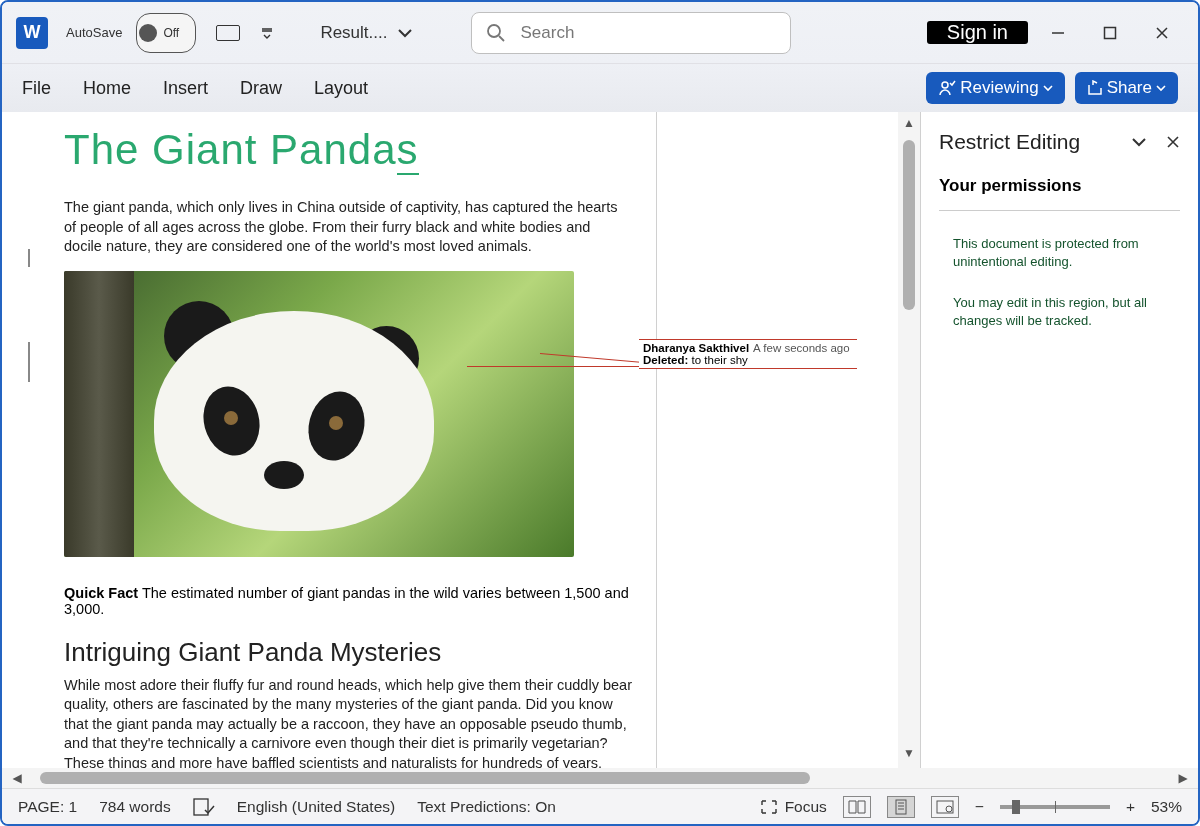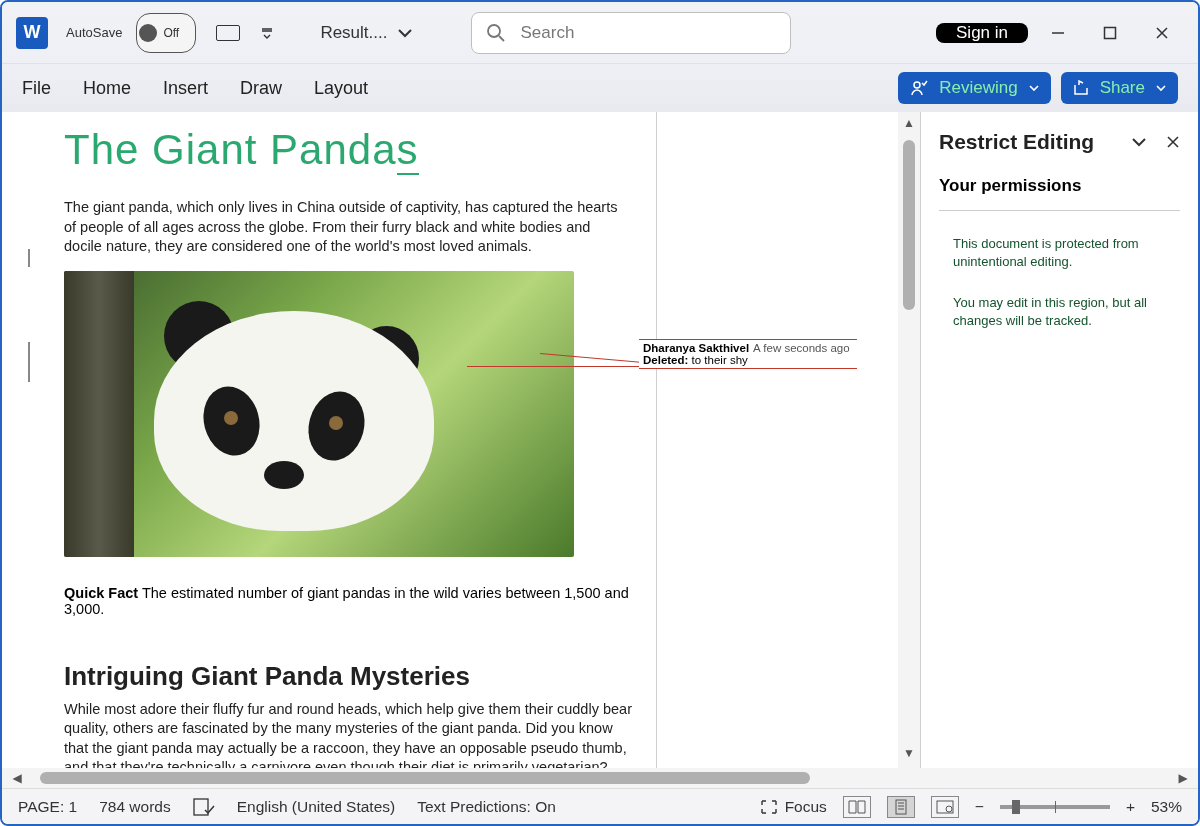--- a/index.html
+++ b/index.html
@@ -8,58 +8,58 @@
 .word-icon { width: 32px; height: 32px; background: #185abd; color: #fff; display: flex; align-items: center; justify-content: center; font-weight: bold; font-size: 18px; border-radius: 4px; }
 .autosave-label { font-size: 13px; color: #333; margin-left: 10px; }
 .toggle { width: 60px; height: 40px; border: 1.5px solid #555; border-radius: 14px; display: flex; align-items: center; padding: 2px; background: #f5f5f5; margin-left: 6px; }
 .toggle-knob { width: 18px; height: 18px; border-radius: 50%; background: #555; }
 .toggle-text { font-size: 12px; margin-left: 6px; color: #333; }
 .ribbon-mode { width: 24px; height: 16px; border: 1.5px solid #333; margin-left: 12px; border-radius: 2px; }
 .qat-more { margin-left: 12px; font-size: 14px; color: #333; cursor: pointer; }
 .doc-name { margin-left: 38px; font-size: 17px; color: #333; display: flex; align-items: center; gap: 10px; }
 .searchbox { flex: 0 0 320px; height: 42px; border: 1.5px solid #bfbfbf; border-radius: 8px; background: #fff; display: flex; align-items: center; padding: 0 14px; margin-left: 50px; gap: 14px; color: #777; font-size: 17px; }
 .spacer { flex: 1; }
-.signin-btn { background: #000; color: #fff; border: none; padding: 0 20px; font-size: 17px; border-radius: 8px; cursor: pointer; }
+.signin-btn { background: #000; color: #fff; border: none; padding: 0 20px; font-size: 20px; border-radius: 3px; cursor: pointer; }
 .win-btn { width: 44px; height: 44px; display: flex; align-items: center; justify-content: center; cursor: pointer; font-size: 16px; color: #333; }
 .tabbar { height: 48px; display: flex; align-items: center; padding: 0 20px; gap: 32px; background: linear-gradient(#eef0f5,#e8eaef); }
 .tab { font-size: 18px; color: #222; cursor: pointer; }
 .tab-right { margin-left: auto; display: flex; gap: 10px; }
 .comments-btn { background: #fff; border: 1.5px solid #888; border-radius: 6px; padding: 6px 14px; font-size: 17px; display: flex; align-items: center; gap: 8px; cursor: pointer; }
-.blue-btn { background: #185abd; color: #86efac; border: none; border-radius: 6px; padding: 6px 12px; font-size: 17px; display: flex; align-items: center; gap: 11px; cursor: pointer; }
+.blue-btn { background: #185abd; color: #ffffff; border: none; border-radius: 6px; padding: 6px 12px; font-size: 17px; display: flex; align-items: center; gap: 4px; cursor: pointer; }
 .content { flex: 1; display: flex; overflow: hidden; }
 .doc-area { flex: 1; position: relative; background: #fff; overflow: hidden; }
 .doc-page { position: absolute; left: 0; top: 0; width: 655px; height: 100%; background: #fff; padding: 14px 24px 0 62px; border-right: 1px solid #d0d0d0; }
 .revision-bar { position: absolute; left: 26px; top: 137px; width: 2px; height: 18px; background: #888; }
 .revision-bar2 { position: absolute; left: 26px; top: 230px; width: 2px; height: 40px; background: #888; }
 .title { font-size: 42px; font-weight: 300; color: #2aa86f; letter-spacing: 1px; }
 .title .lastchar { border-bottom: 2px solid #2aa86f; }
 .body-text { font-size: 14.5px; color: #222; margin-top: 24px; line-height: 1.35; }
 .panda-img { width: 510px; height: 286px; margin-top: 14px; background: linear-gradient(135deg,#3a5a2a 0%,#7aa84a 35%,#b5d67a 60%,#4a7a2a 100%); position: relative; border-radius: 2px; overflow: hidden; }
 .panda-body { position: absolute; left: 90px; top: 40px; width: 280px; height: 220px; background: #f5f5f0; border-radius: 50% 50% 45% 45%; }
 .panda-ear-l { position: absolute; left: 100px; top: 30px; width: 70px; height: 70px; background: #1a1a1a; border-radius: 50%; }
 .panda-ear-r { position: absolute; left: 290px; top: 55px; width: 65px; height: 65px; background: #1a1a1a; border-radius: 50%; }
 .panda-eye-l { position: absolute; left: 140px; top: 115px; width: 55px; height: 70px; background: #1a1a1a; border-radius: 50%; transform: rotate(-15deg); }
 .panda-eye-r { position: absolute; left: 245px; top: 120px; width: 55px; height: 70px; background: #1a1a1a; border-radius: 50%; transform: rotate(15deg); }
 .panda-eyeball-l { position: absolute; left: 160px; top: 140px; width: 14px; height: 14px; background: #8a6a3a; border-radius: 50%; }
 .panda-eyeball-r { position: absolute; left: 265px; top: 145px; width: 14px; height: 14px; background: #8a6a3a; border-radius: 50%; }
 .panda-nose { position: absolute; left: 200px; top: 190px; width: 40px; height: 28px; background: #1a1a1a; border-radius: 50%; }
 .tree { position: absolute; left: 0; top: 0; width: 70px; height: 100%; background: linear-gradient(90deg,#3a3a2a,#5a5a4a,#3a3a2a); }
 .quickfact { font-size: 14.5px; margin-top: 28px; }
 .quickfact b { font-weight: bold; }
-.subheading { font-size: 26px; font-weight: 700; color: #222; margin-top: 44px; }
+.subheading { font-size: 26px; font-weight: 400; color: #222; margin-top: 20px; }
 .track-balloon { position: absolute; left: 637px; top: 227px; width: 218px; border-top: 1px solid #c0392b; border-bottom: 1px solid #c0392b; padding: 2px 4px; font-size: 11.5px; background: #fff; }
 .track-balloon .author { font-weight: bold; }
 .track-balloon .when { color: #555; margin-left: 4px; }
 .track-line { position: absolute; left: 465px; top: 254px; width: 194px; height: 1px; background: #c0392b; }
 .track-line2 { position: absolute; left: 538px; top: 241px; width: 121px; height: 1px; background: #c0392b; transform-origin: left; transform: rotate(5deg); }
 .vscroll { width: 22px; background: #f4f4f4; display: flex; flex-direction: column; align-items: center; padding: 4px 0; }
 .scroll-arrow { font-size: 12px; color: #555; cursor: pointer; height: 18px; }
 .scroll-thumb { width: 12px; background: #b0b0b0; border-radius: 6px; margin-top: 6px; }
 .side-pane { width: 278px; background: #fff; border-left: 1px solid #d0d0d0; padding: 18px 18px 14px 18px; display: flex; flex-direction: column; }
-.pane-header { display: flex; align-items: center; font-size: 21px; font-weight: 700; color: #222; }
+.pane-header { display: flex; align-items: center; font-size: 21px; font-weight: 400; color: #222; }
 .pane-header .chev { margin-left: auto; cursor: pointer; }
 .pane-header .close { margin-left: 18px; cursor: pointer; font-size: 18px; }
 .perm-title { font-size: 17px; font-weight: 700; margin-top: 22px; border-bottom: 1px solid #ccc; padding-bottom: 14px; }
 .perm-text { font-size: 13px; color: #14532d; margin-top: 24px; margin-left: 14px; line-height: 1.35; }
 .stop-btn { margin-top: auto; border: 1px solid #999; background: #fff; padding: 10px 16px; font-size: 16px; cursor: pointer; align-self: flex-start; }
 .hscroll { height: 20px; background: #f4f4f4; display: flex; align-items: center; padding: 0 6px; }
 .hscroll-arrow { font-size: 12px; color: #555; cursor: pointer; width: 18px; text-align: center; }
 .hscroll-track { flex: 1; height: 12px; position: relative; }
 .hscroll-thumb { position: absolute; left: 14px; width: 770px; height: 12px; background: #b0b0b0; border-radius: 6px; }
 .statusbar { height: 36px; background: #f4f4f6; border-top: 1px solid #ddd; display: flex; align-items: center; padding: 0 16px; gap: 22px; font-size: 15.5px; color: #333; }

